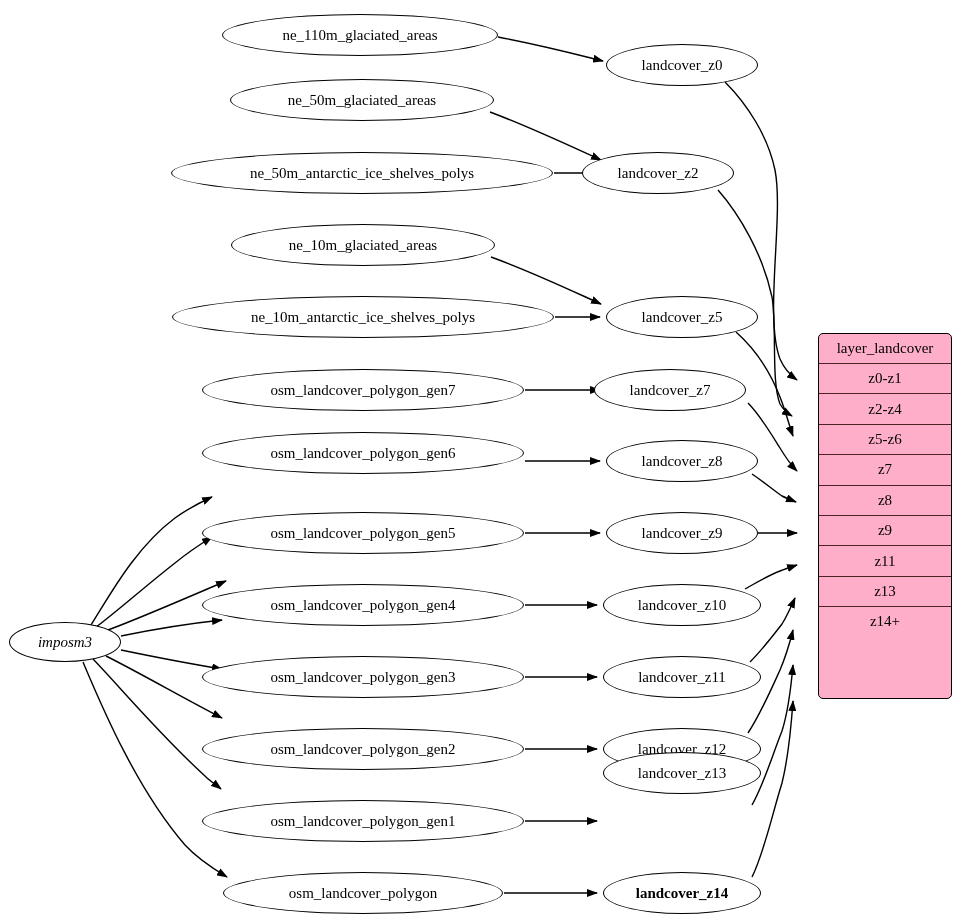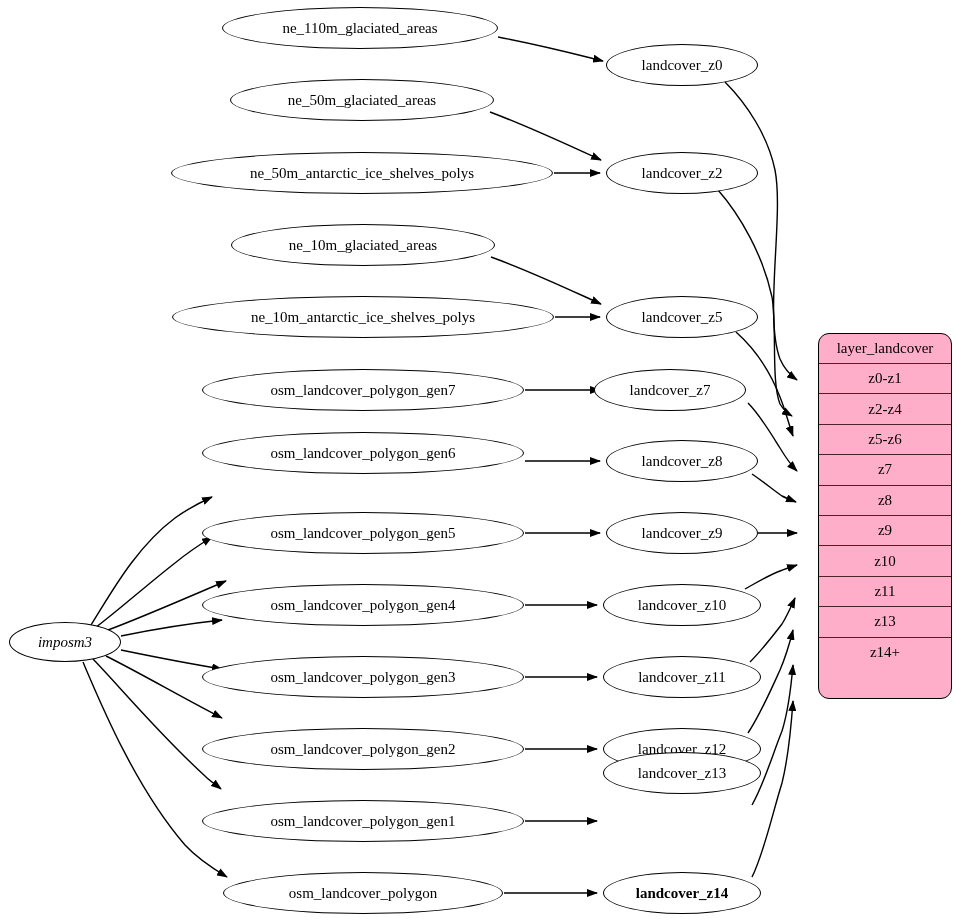--- a/index.html
+++ b/index.html
@@ -4,21 +4,21 @@
 <style>
   html,body{margin:0;padding:0;background:#ffffff;}
   body{width:957px;height:923px;overflow:hidden;
        font-family:"Liberation Serif","DejaVu Serif",serif;}
   #graph{position:relative;width:957px;height:923px;}
   #edges{position:absolute;left:0;top:0;width:957px;height:923px;}
   .node{position:absolute;display:flex;align-items:center;justify-content:center;
         border:1.3px solid #000;border-radius:50%;background:#fff;
         font-size:15px;color:#000;white-space:nowrap;box-sizing:border-box;}
   .tablebox{position:absolute;background:#ffaec9;border:1.3px solid #000;
-            border-radius:11px;box-sizing:border-box;overflow:hidden;}
+            border-radius:5px;box-sizing:border-box;overflow:hidden;}
   .trow{height:30.4px;display:flex;align-items:center;justify-content:center;
         font-size:15px;color:#000;border-top:1.3px solid #4a2326;box-sizing:border-box;}
   .trow.hdr{border-top:none;height:29px;}
 </style>
 </head>
 <body>
 
 <div id="graph">
 
   <svg id="edges" viewBox="0 0 957 923" xmlns="http://www.w3.org/2000/svg">
@@ -60,21 +60,21 @@
         <path d="M748,733 C760,715 770,692 780,670 C786,656 790,642 793,630"></path>
         <path d="M752,805 C764,784 772,756 782,731 C788,712 791,688 793,665"></path>
         <path d="M752,877 C764,853 772,815 782,783 C788,759 791,729 793,701"></path>
       </g>
   </svg>
 
   <div id="node-layer">
       <div class="node" style="left: 9px; top: 622px; width: 112px; height: 40px; font-style: italic;">
         <span>imposm3</span>
       </div>
-      <div class="node" style="left: 222px; top: 7px; width: 276px; height: 42px;">
+      <div class="node" style="left: 222px; top: 14px; width: 276px; height: 42px;">
         <span>ne_110m_glaciated_areas</span>
       </div>
       <div class="node" style="left: 230px; top: 79px; width: 264px; height: 42px;">
         <span>ne_50m_glaciated_areas</span>
       </div>
       <div class="node" style="left: 171px; top: 152px; width: 382px; height: 42px;">
         <span>ne_50m_antarctic_ice_shelves_polys</span>
       </div>
       <div class="node" style="left: 231px; top: 224px; width: 264px; height: 42px;">
         <span>ne_10m_glaciated_areas</span>
@@ -102,21 +102,21 @@
       </div>
       <div class="node" style="left: 202px; top: 800px; width: 322px; height: 42px;">
         <span>osm_landcover_polygon_gen1</span>
       </div>
       <div class="node" style="left: 223px; top: 872px; width: 280px; height: 42px;">
         <span>osm_landcover_polygon</span>
       </div>
       <div class="node" style="left: 606px; top: 44px; width: 152px; height: 42px;">
         <span>landcover_z0</span>
       </div>
-      <div class="node" style="left: 606px; top: 152px; width: 152px; height: 42px;">
+      <div class="node" style="left: 582px; top: 152px; width: 152px; height: 42px;">
         <span>landcover_z2</span>
       </div>
       <div class="node" style="left: 606px; top: 296px; width: 152px; height: 42px;">
         <span>landcover_z5</span>
       </div>
       <div class="node" style="left: 594px; top: 369px; width: 152px; height: 42px; justify-content: center;">
         <span>landcover_z7</span>
       </div>
       <div class="node" style="left: 606px; top: 440px; width: 152px; height: 42px;">
         <span>landcover_z8</span>
@@ -142,19 +142,18 @@
     </div>
 
   <div class="tablebox" id="layer-table" style="left: 818px; top: 333px; width: 134px; height: 366px;">
       <div class="trow hdr">layer_landcover</div>
       <div class="trow">z0-z1</div>
       <div class="trow">z2-z4</div>
       <div class="trow">z5-z6</div>
       <div class="trow">z7</div>
       <div class="trow">z8</div>
       <div class="trow">z9</div>
-      <div class="trow">z10</div>
       <div class="trow">z11</div>
       <div class="trow">z13</div>
       <div class="trow">z14+</div>
     </div>
 
 </div>
 
 </body></html>

